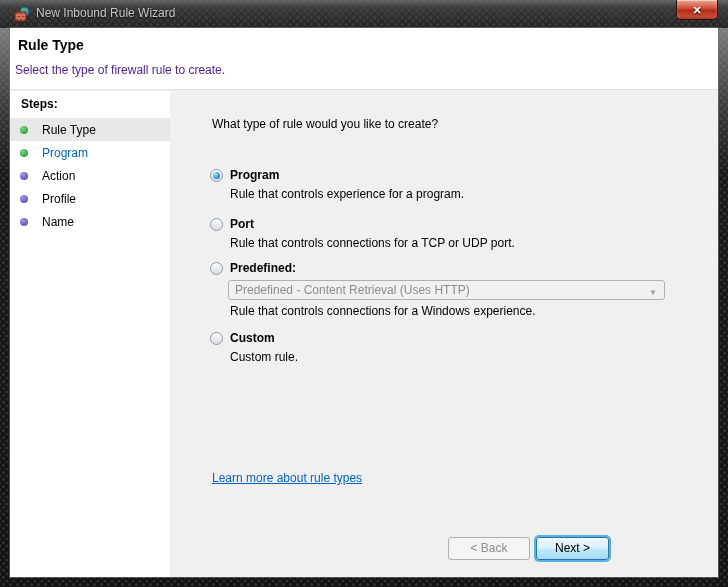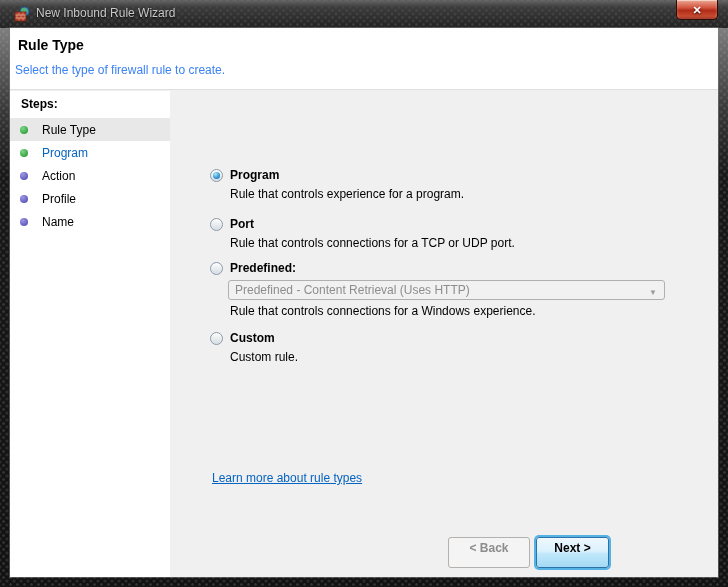--- a/index.html
+++ b/index.html
@@ -43,21 +43,21 @@
 
   
   .inner {
     position:absolute; left:10px; top:28px; width:708px; height:549px;
     background:#f0f0f0; box-shadow:0 0 0 1px rgba(120,120,120,0.6);
   }
 
   .header { position:absolute; left:0; top:0; width:708px; height:62px;
     background:#ffffff; border-bottom:1px solid #dfdfdf; }
   .h-title { position:absolute; left:8px; top:9px; font-size:14px; font-weight:bold; color:#000; }
-  .h-sub   { position:absolute; left:5px; top:35px; font-size:12px; color:#3b82f6; }
+  .h-sub   { position:absolute; left:5px; top:35px; font-size:12px; color:#4c1d95; }
 
   .body { position:absolute; left:0; top:63px; width:708px; height:486px; }
 
   
   .sidebar { position:absolute; left:0; top:0; width:160px; height:486px; background:#ffffff; }
   .steps-title { position:absolute; left:11px; top:6px; font-size:12px; font-weight:bold; color:#000; }
   .step { position:absolute; left:0; width:160px; height:23px; display:flex; align-items:center; padding-left:10px; font-size:12px; color:#000; }
   .step.current { background:#e8e8e8; }
   .step.visited .step-label { color:#0563c1; cursor:pointer; }
   .dot { width:8px; height:8px; border-radius:50%; margin-right:14px; flex:0 0 auto; }
@@ -90,22 +90,22 @@
     position:absolute; left:57px; top:189px; width:437px; height:20px;
     background:#f1f1f1; border:1px solid #b0b0b0; border-radius:3px;
     font-size:12px; color:#8d8d8d; line-height:18px; padding-left:6px;
   }
   .combo-arrow { position:absolute; right:7px; top:3px; font-size:8px; color:#9a9a9a; }
 
   .learn-link { position:absolute; left:41px; top:380px; font-size:12px;
     color:#0563c1; text-decoration:underline; cursor:pointer; }
 
   
-  .btn { position:absolute; top:446px; height:31px; font-size:12px; text-align:center;
-    line-height:21px; border-radius:3px; color:#000; cursor:default;font-weight:bold; }
+  .btn { position:absolute; top:446px; height:23px; font-size:12px; text-align:center;
+    line-height:21px; border-radius:3px; color:#000; cursor:default; }
   .btn-back { left:277px; width:82px; border:1px solid #b3b0ad; background:#f4f4f4; color:#8d8d8d; }
   .btn-next { left:365px; width:73px; border:1px solid #2a72a8;
     background:linear-gradient(180deg, #eef8fd 0%, #dcf1fc 45%, #c0e7fa 55%, #a3daf5 100%);
     box-shadow:0 0 0 2px #55b2e4; }
   .btn-cancel { left:449px; width:78px; border:1px solid #707070;
     background:linear-gradient(180deg, #f2f2f2 0%, #ebebeb 48%, #dddddd 52%, #cfcfcf 100%); }
 </style>
 </head>
 <body>
 
@@ -159,20 +159,21 @@
           <span class="dot dot-purple"></span>
           <span class="step-label">Profile</span>
         </div>
         <div class="step s4">
           <span class="dot dot-purple"></span>
           <span class="step-label">Name</span>
         </div>
       </div>
 
       <div class="main">
+        <div class="question">What type of rule would you like to create?</div>
 
         <span class="radio checked r0"></span>
         <span class="opt-label l0">Program</span>
         <span class="opt-desc d0">Rule that controls experience for a program.</span>
 
         <span class="radio r1"></span>
         <span class="opt-label l1">Port</span>
         <span class="opt-desc d1">Rule that controls connections for a TCP or UDP port.</span>
 
         <span class="radio r2"></span>

